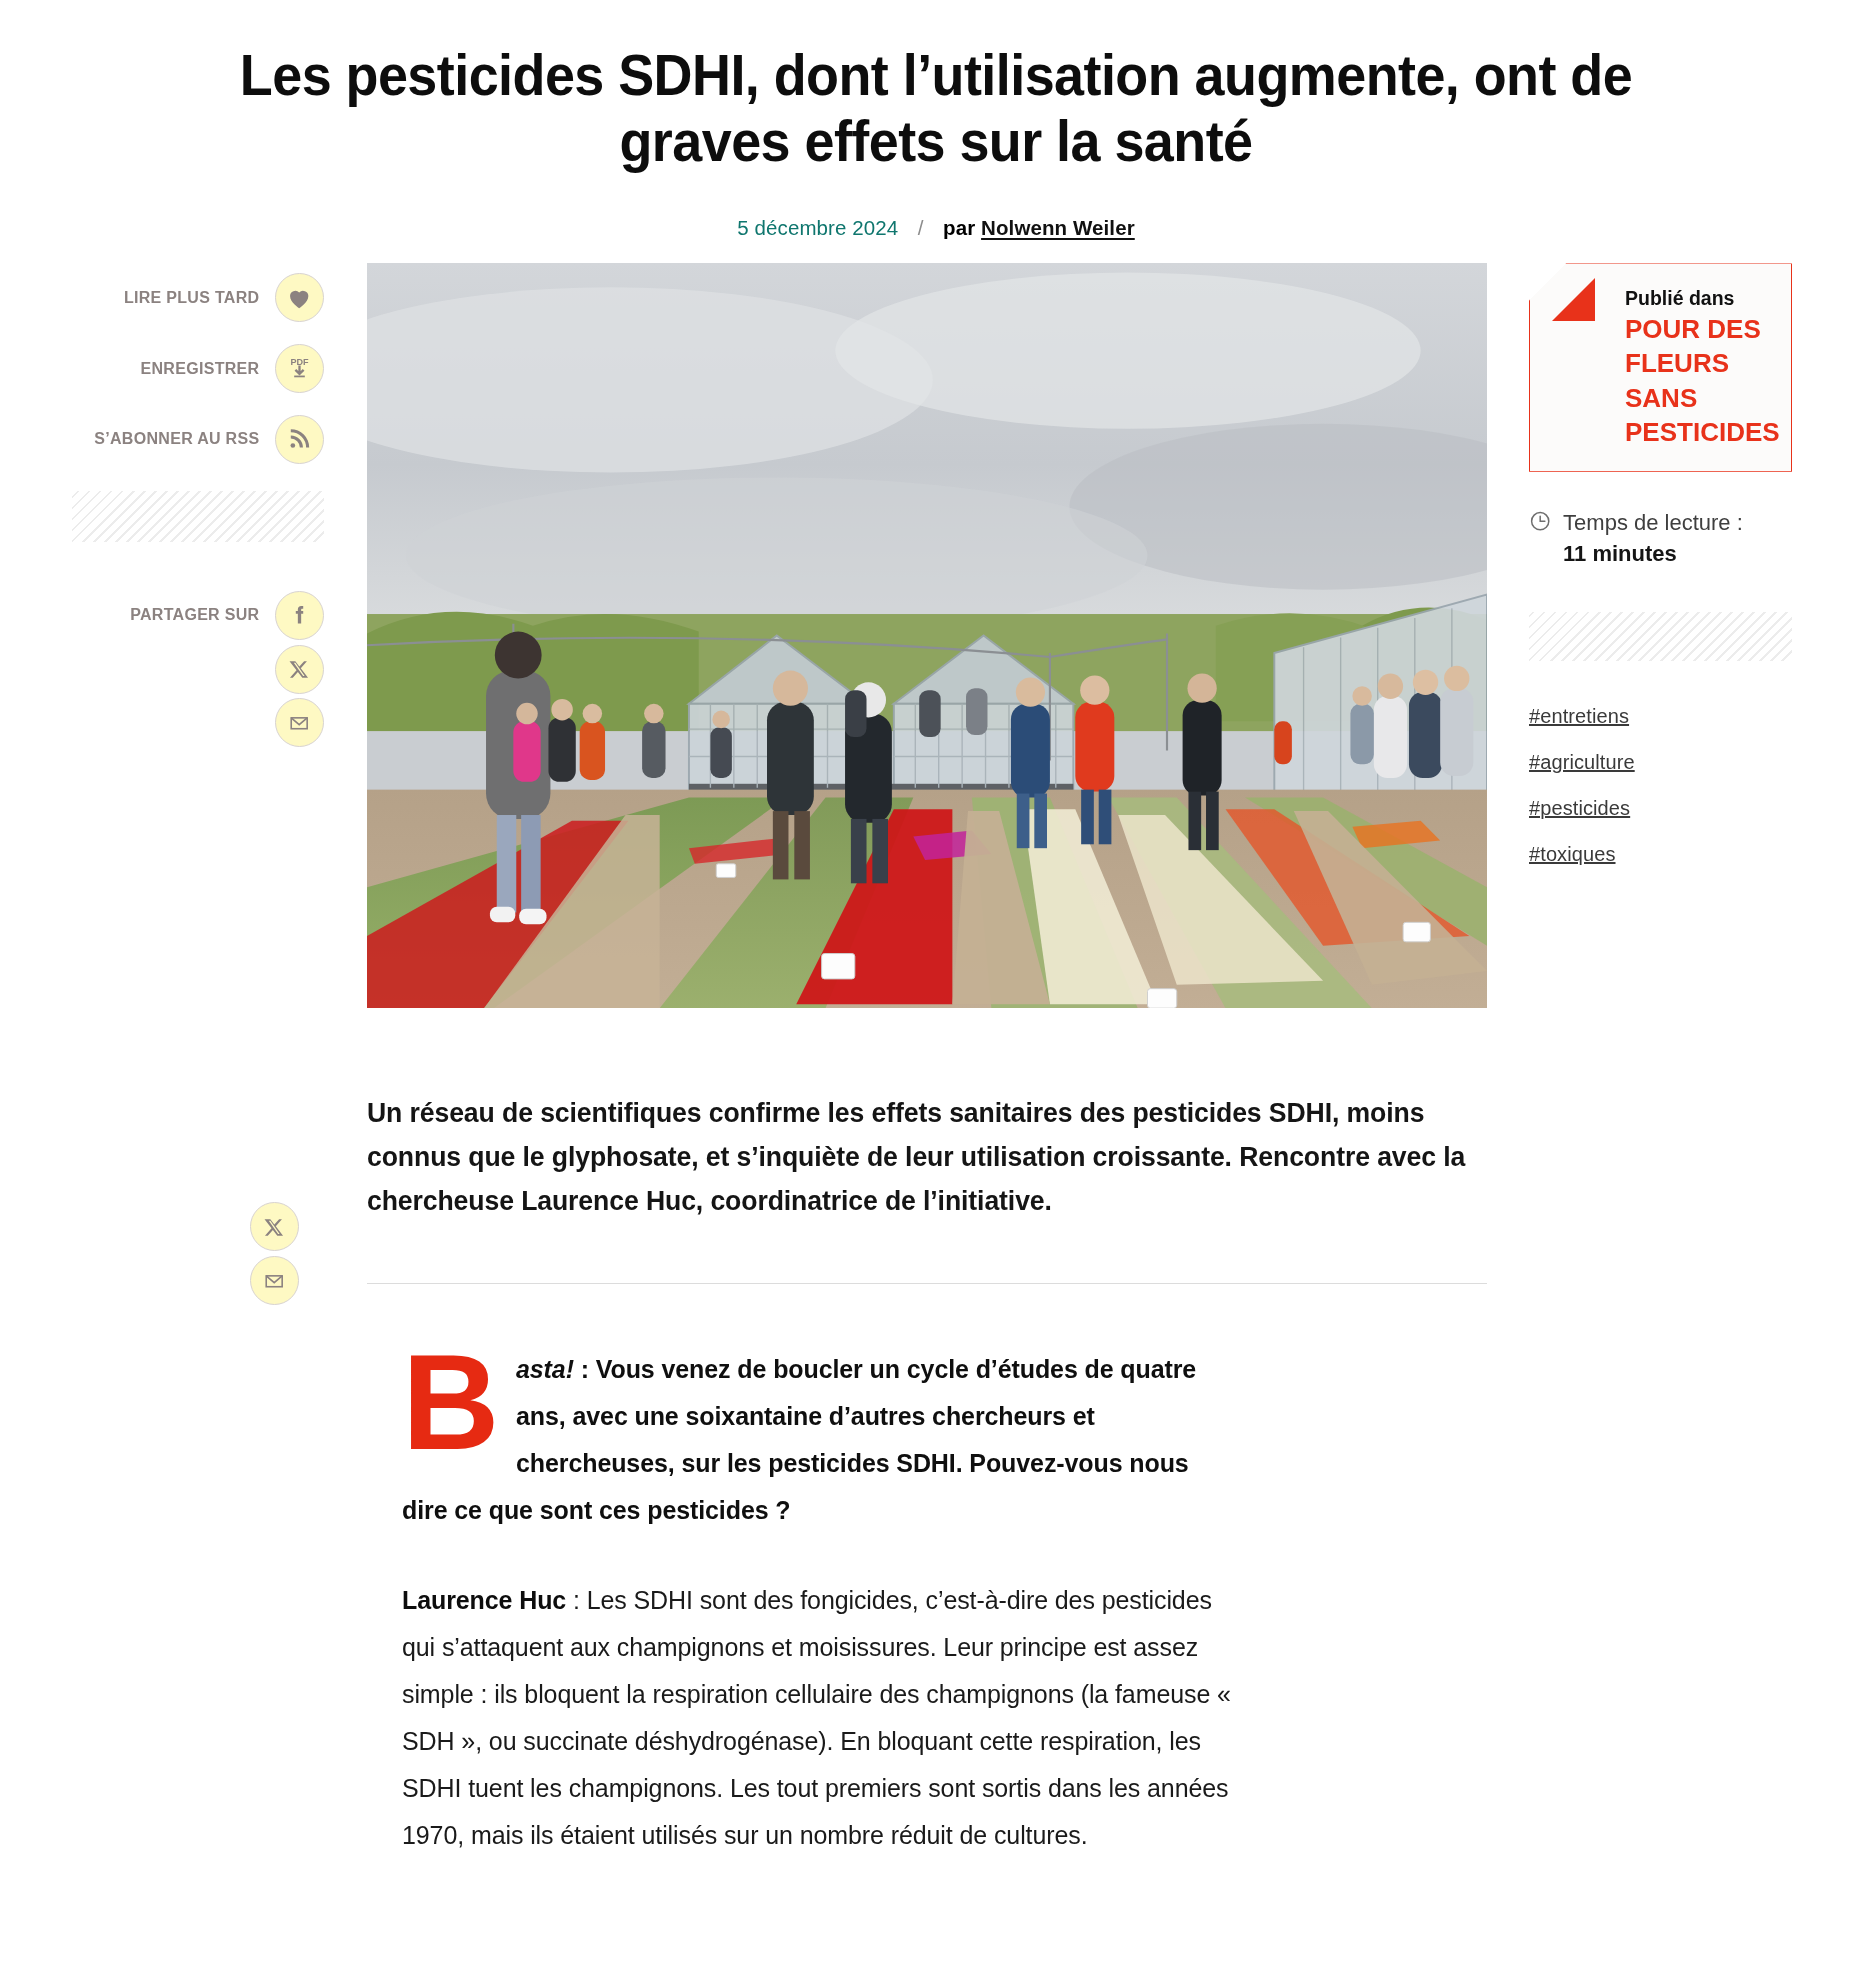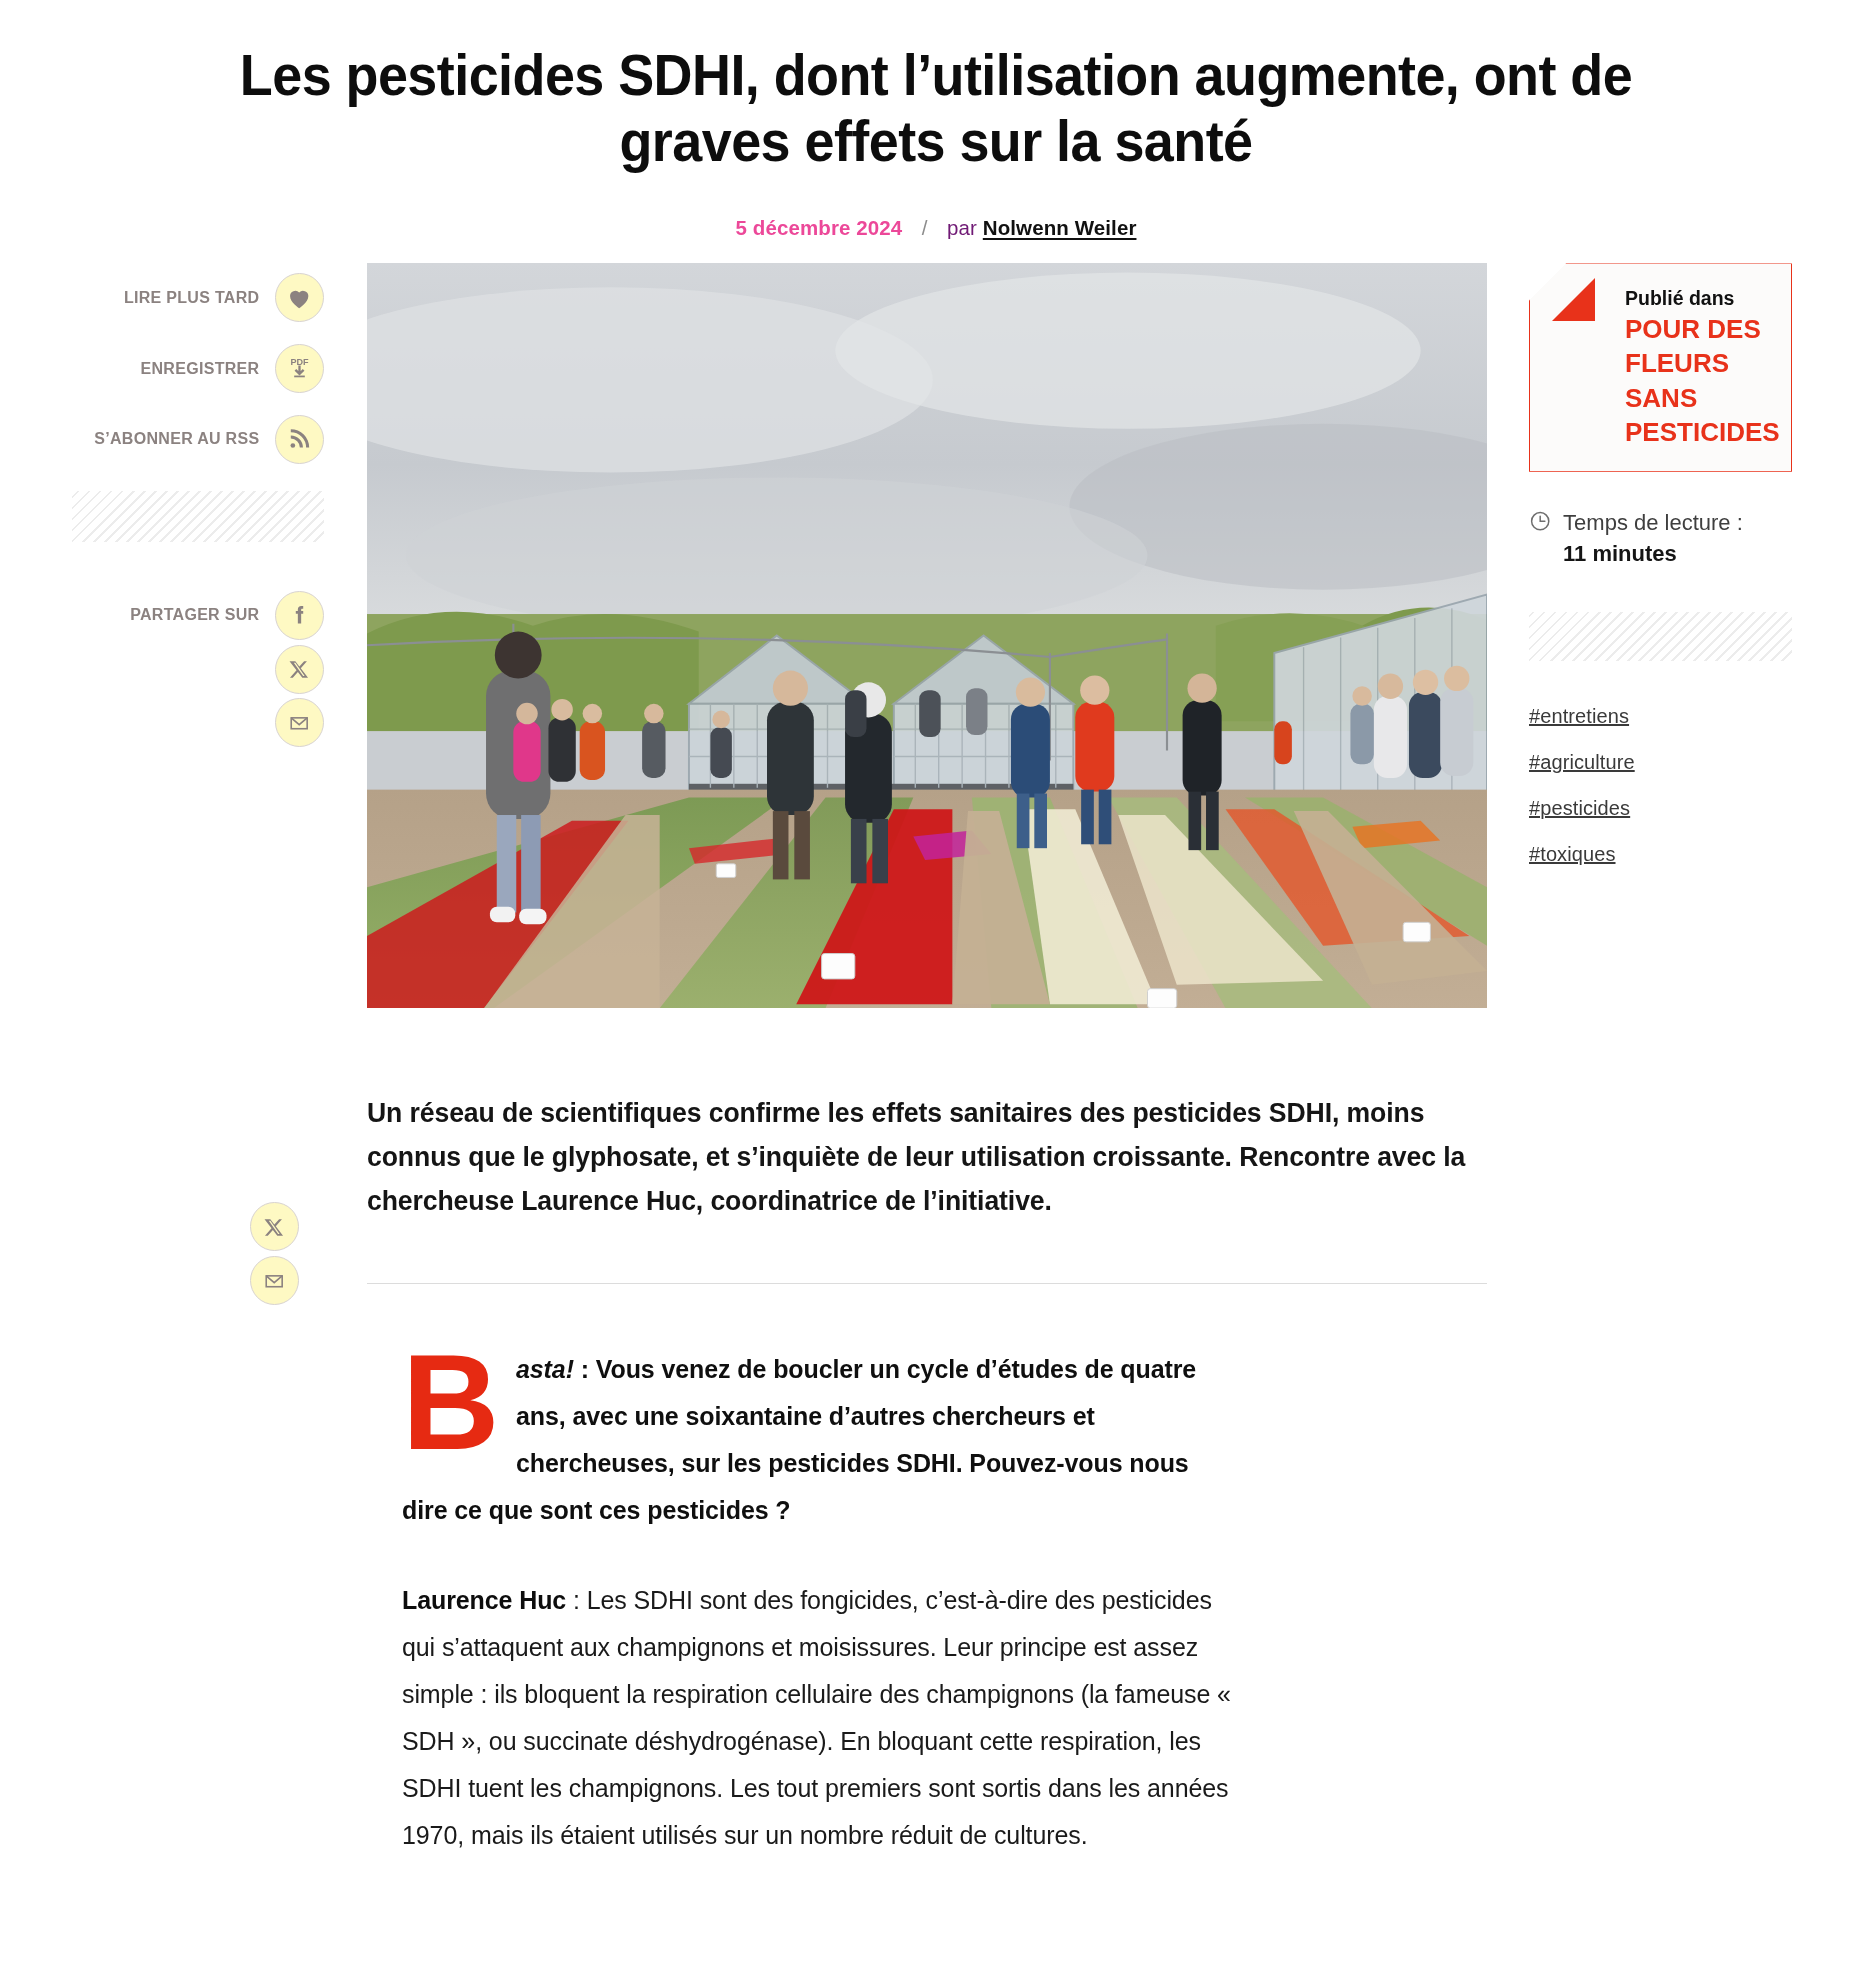--- a/index.html
+++ b/index.html
@@ -29,23 +29,23 @@
     transform: scaleX(0.93);
   }
 
   .byline {
     margin-top: 43px;
     text-align: center;
     font-size: 20.5px;
     color: #4b4b4b;
     letter-spacing: 0.1px;
   }
-  .byline .date { color: #ec4899; font-weight: 700; }
+  .byline .date { color: #0f766e; font-weight: 400; }
   .byline .slash { color: #8d8d8d; margin: 0 13.7px; }
-  .byline .par { color: #701a75; }
+  .byline .par { color: #000000; font-weight: bold; }
   .byline .author {
     color: #111; font-weight: 700;
     text-decoration: underline;
     text-underline-offset: 2.9px;
     text-decoration-thickness: 1.5px;
   }
 
   
   .layout {
     position: relative;

